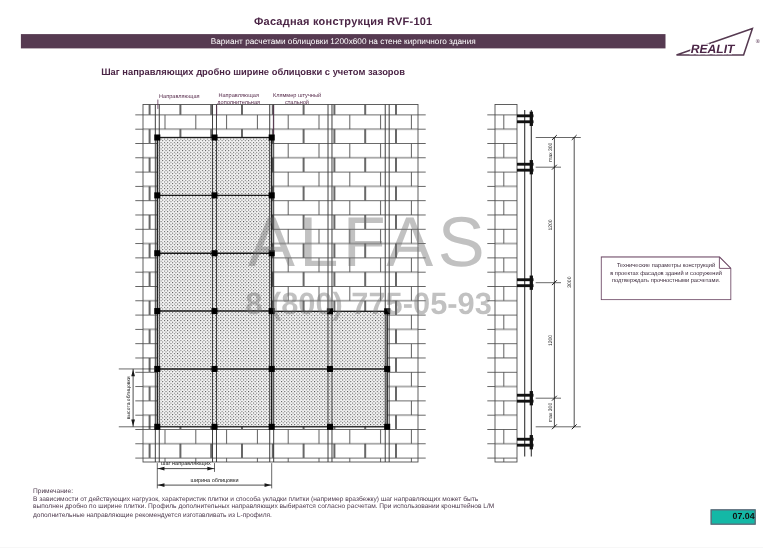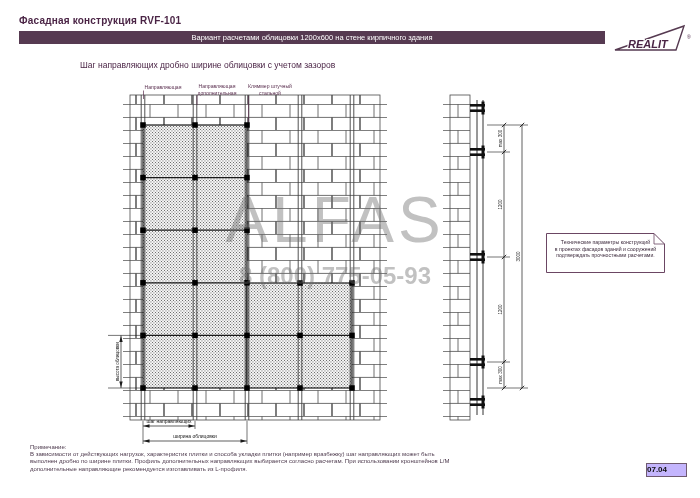--- a/index.html
+++ b/index.html
@@ -1,54 +1,54 @@
 <!DOCTYPE html>
 <html><head>
 <meta charset="utf-8">
 <style>
   html,body{margin:0;padding:0;background:#e9e9e9;}
   .page{position:relative;width:700px;height:498px;background:#fff;
         font-family:"Liberation Sans",sans-serif;overflow:hidden;}
 
   
-  .title{position:absolute;left:19px;top:15px;width:586px;
+  .title{position:absolute;left:19px;top:15px;width:586px;text-align:center;
          font-size:10px;font-weight:bold;color:#4b2546;letter-spacing:.2px;}
   .subbar{position:absolute;left:19px;top:31px;width:586px;height:13px;background:#563a51;}
   .subbar span{display:block;text-align:center;line-height:13px;font-size:7.5px;color:#fff;}
   .logo{position:absolute;left:612px;top:22px;}
 
   
-  .section-title{position:absolute;left:52px;top:60px;font-size:8.5px;font-weight:normal;color:#4b2546;padding-left:28px;}
+  .section-title{position:absolute;left:64px;top:60px;font-size:8.5px;font-weight:bold;color:#4b2546;padding-left:28px;}
 
   
   .drawing{position:absolute;left:80px;top:78px;}
   .dlabel{font-size:5.1px;fill:#5a2f4f;}
   .dimtext{font-size:5px;fill:#1a1a1a;}
   .dimside{font-size:4.6px;fill:#1a1a1a;}
 
   
   .watermark{position:absolute;left:170px;top:192px;width:330px;text-align:center;
              color:#6e6e6e;opacity:.42;z-index:5;pointer-events:none;}
   .wm-name{font-size:64px;font-weight:normal;line-height:56px;letter-spacing:4px;}
-  .wm-phone{font-size:24px;font-weight:bold;line-height:40px;margin-top:8px;letter-spacing:0;}
+  .wm-phone{font-size:28px;font-weight:bold;line-height:40px;margin-top:8px;letter-spacing:0;}
 
   
   .notebox{position:absolute;left:546px;top:233px;width:119px;height:40px;z-index:6;}
   .nb-bg{position:absolute;left:0;top:0;}
   .nb-text{position:absolute;left:0;top:6px;width:119px;text-align:center;
            font-size:5.2px;line-height:6.6px;color:#3c2a3c;}
 
   
   .footnote{position:absolute;left:30px;top:444px;color:#4d3a4d;font-size:6px;line-height:7.2px;
             white-space:nowrap;}
   .fn-title{font-weight:normal;}
 
   
-  .pagenum{position:absolute;left:646px;top:463px;width:39px;height:12px;background:#c4b5fd;
-           border:1px solid #6f5a70;text-align:left;line-height:12px;
+  .pagenum{position:absolute;left:646px;top:463px;width:39px;height:12px;background:#14b8a6;
+           border:1px solid #6f5a70;text-align:right;line-height:12px;
            font-size:8px;font-weight:bold;color:#101010;}
 </style>
 </head>
 <body>
 
 <div class="page">
 
   <div class="title">Фасадная конструкция RVF-101</div>
   <div class="subbar">
     <span>Вариант расчетами облицовки 1200x600 на стене кирпичного здания</span>

